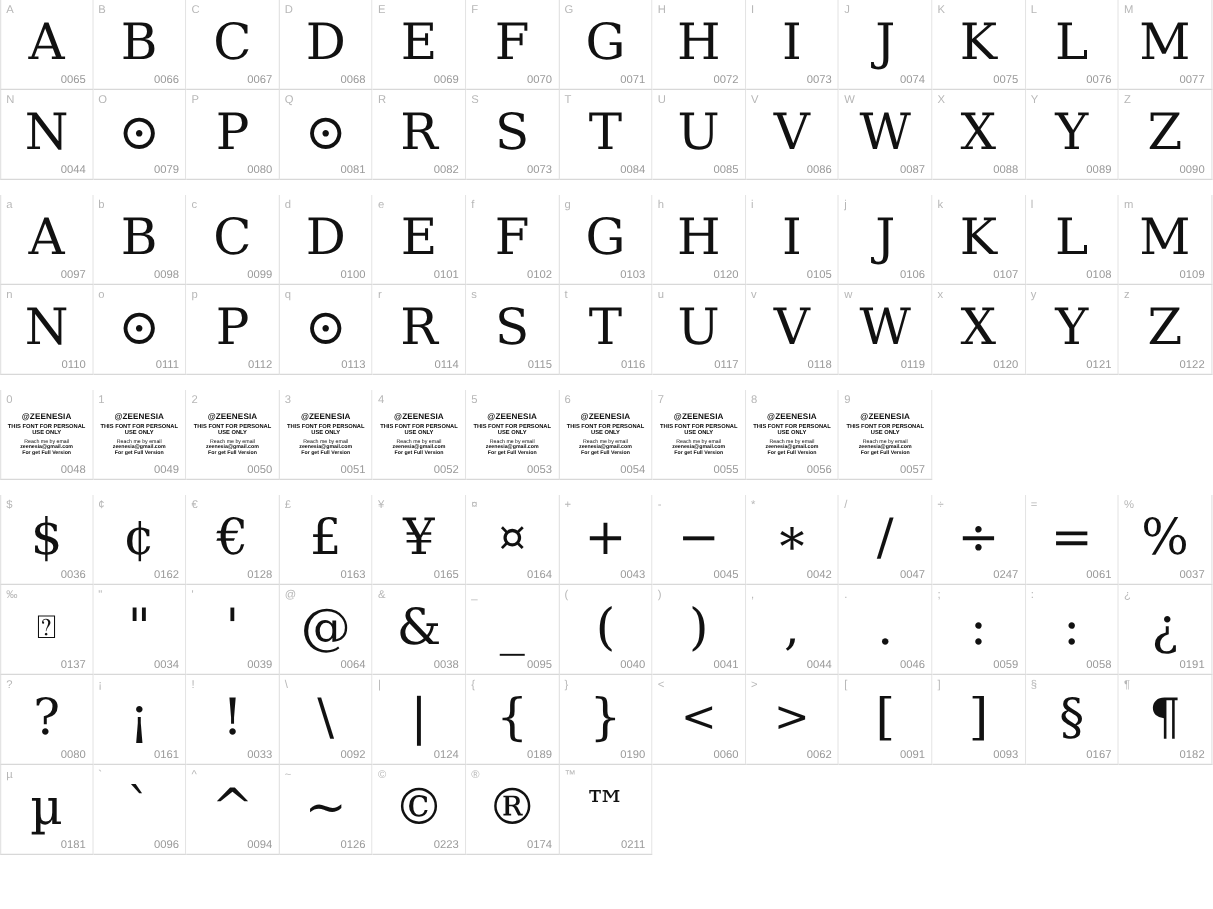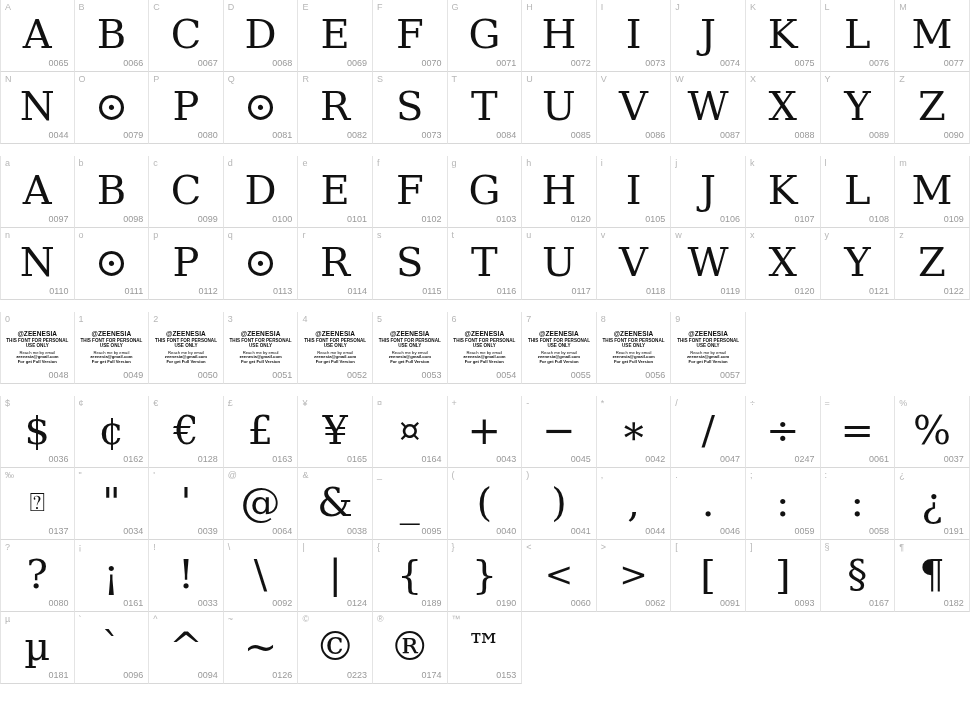--- a/index.html
+++ b/index.html
@@ -737,21 +737,21 @@
         <span class="cell-code">0223</span>
       </div>
       <div class="cell">
         <span class="cell-label">®</span>
         <div class="glyph">®</div>
         <span class="cell-code">0174</span>
       </div>
       <div class="cell">
         <span class="cell-label">™</span>
         <div class="glyph small">™</div>
-        <span class="cell-code">0153</span>
+        <span class="cell-code">0211</span>
       </div>
       <div class="cell empty"></div>
       <div class="cell empty"></div>
       <div class="cell empty"></div>
       <div class="cell empty"></div>
       <div class="cell empty"></div>
       <div class="cell empty"></div>
     </div>
   </div>
 

